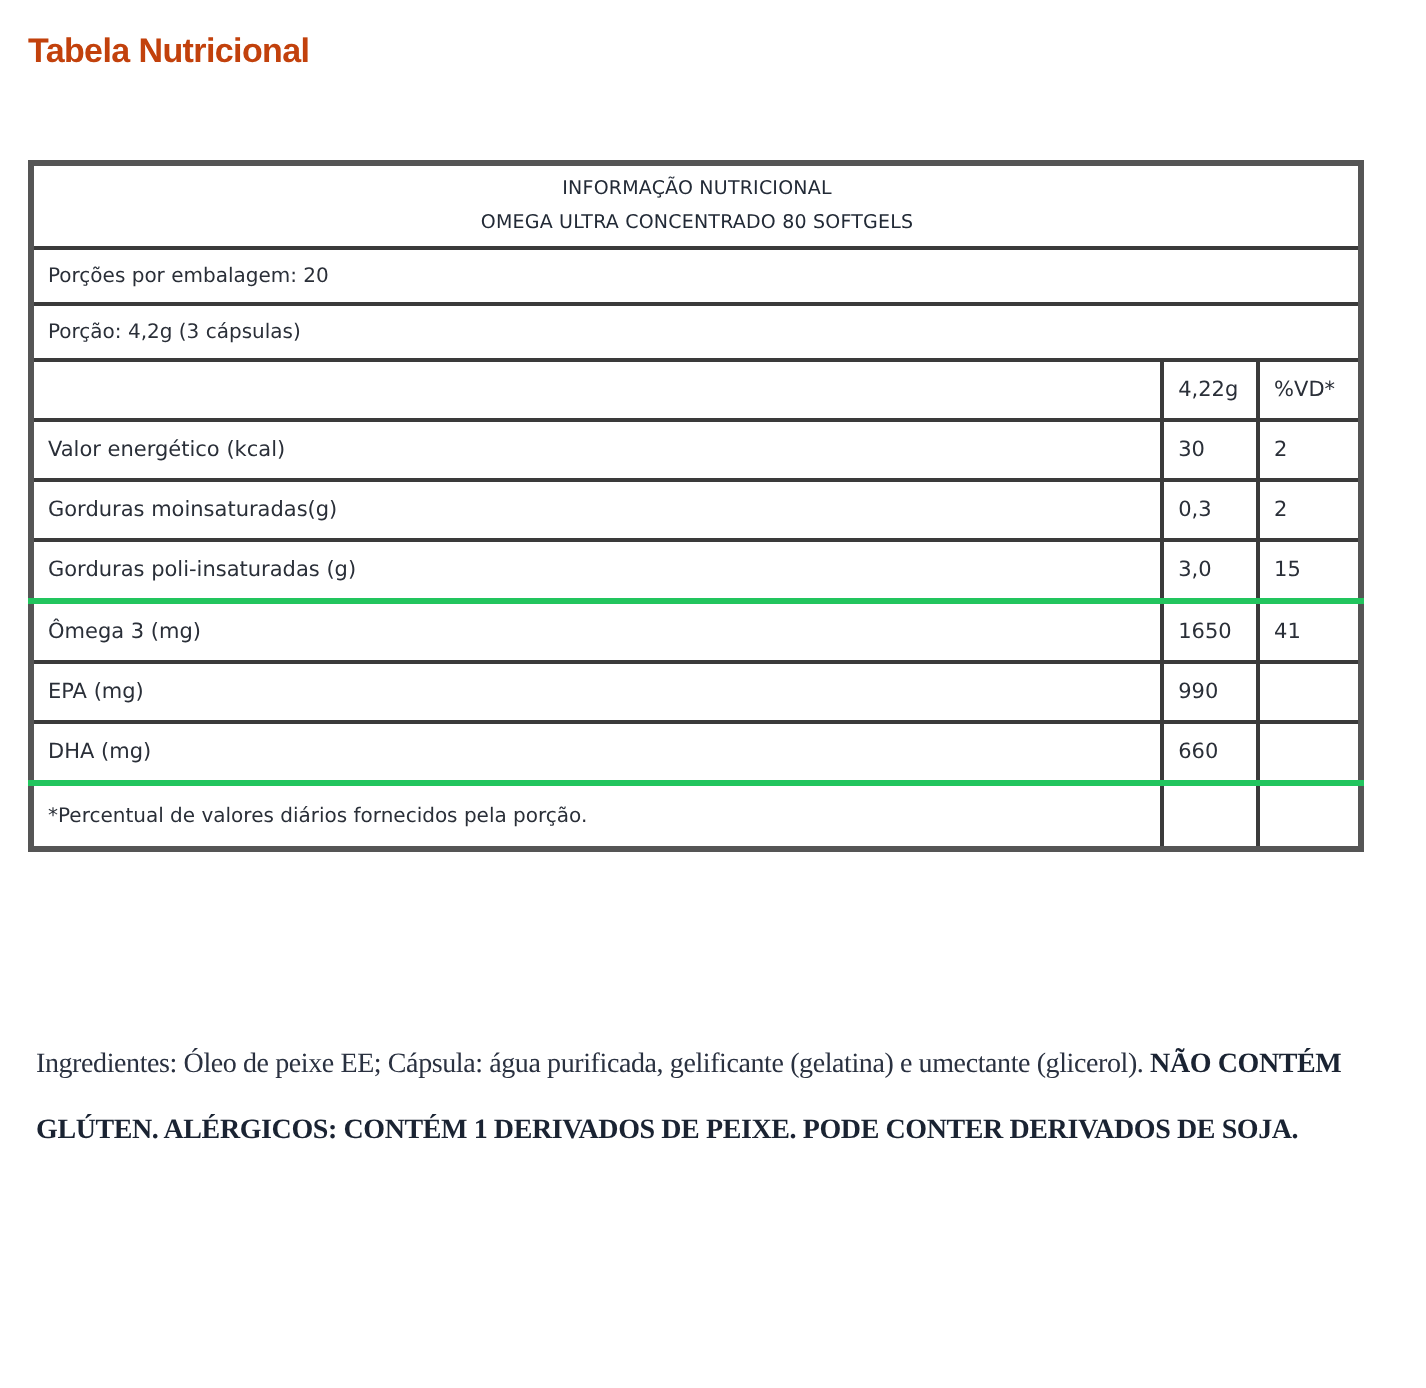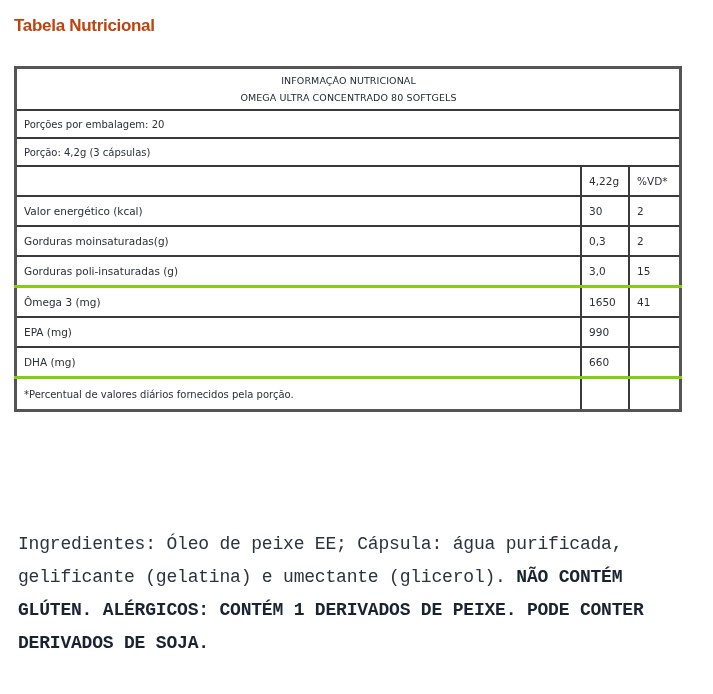--- a/index.html
+++ b/index.html
@@ -21,21 +21,21 @@
       top: 16px;
       font-family: "Liberation Sans", sans-serif;
       font-size: 17px;
       font-weight: bold;
       color: #c2410c;
       letter-spacing: -0.3px;
     }
     table.nutri {
       position: absolute;
       left: 14px;
-      top: 66px;
+      top: 80px;
       width: 668px;
       border-collapse: collapse;
       border: 3px solid #555555;
       font-family: "DejaVu Sans", sans-serif;
       font-size: 10.5px;
       color: #2a2f38;
     }
     table.nutri td {
       border: 2px solid #3a3a3a;
       padding: 0 6px 0 7px;
@@ -51,30 +51,30 @@
       letter-spacing: 0.1px;
       color: #222a36;
     }
     table.nutri td.meta-cell {
       font-size: 10px;
       height: 26px;
     }
     table.nutri td.label { width: 555px; }
     table.nutri td.val { width: 33px; border-radius: 14px; }
     table.nutri td.vd { width: 36px; }
-    table.nutri tr.thick-top td { border-top: 3px solid #84cc16; }
+    table.nutri tr.thick-top td { border-top: 3px solid #22c55e; }
     table.nutri td.note-cell { height: 48px; line-height: 19px; }
     table.nutri td.foot-cell { height: 30px; font-size: 10px; }
     .ingredients {
       position: absolute;
       left: 18px;
-      top: 528px;
+      top: 516px;
       width: 680px;
-      font-family: Liberation Mono, monospace;
-      font-size: 18px;
+      font-family: Liberation Serif, serif;
+      font-size: 14px;
       line-height: 33px;
       color: #2a3140;
       letter-spacing: -0.2px;
     }
     .ingredients .bold {
       font-weight: bold;
       color: #1a2332;
     }
   </style>
 </head>

